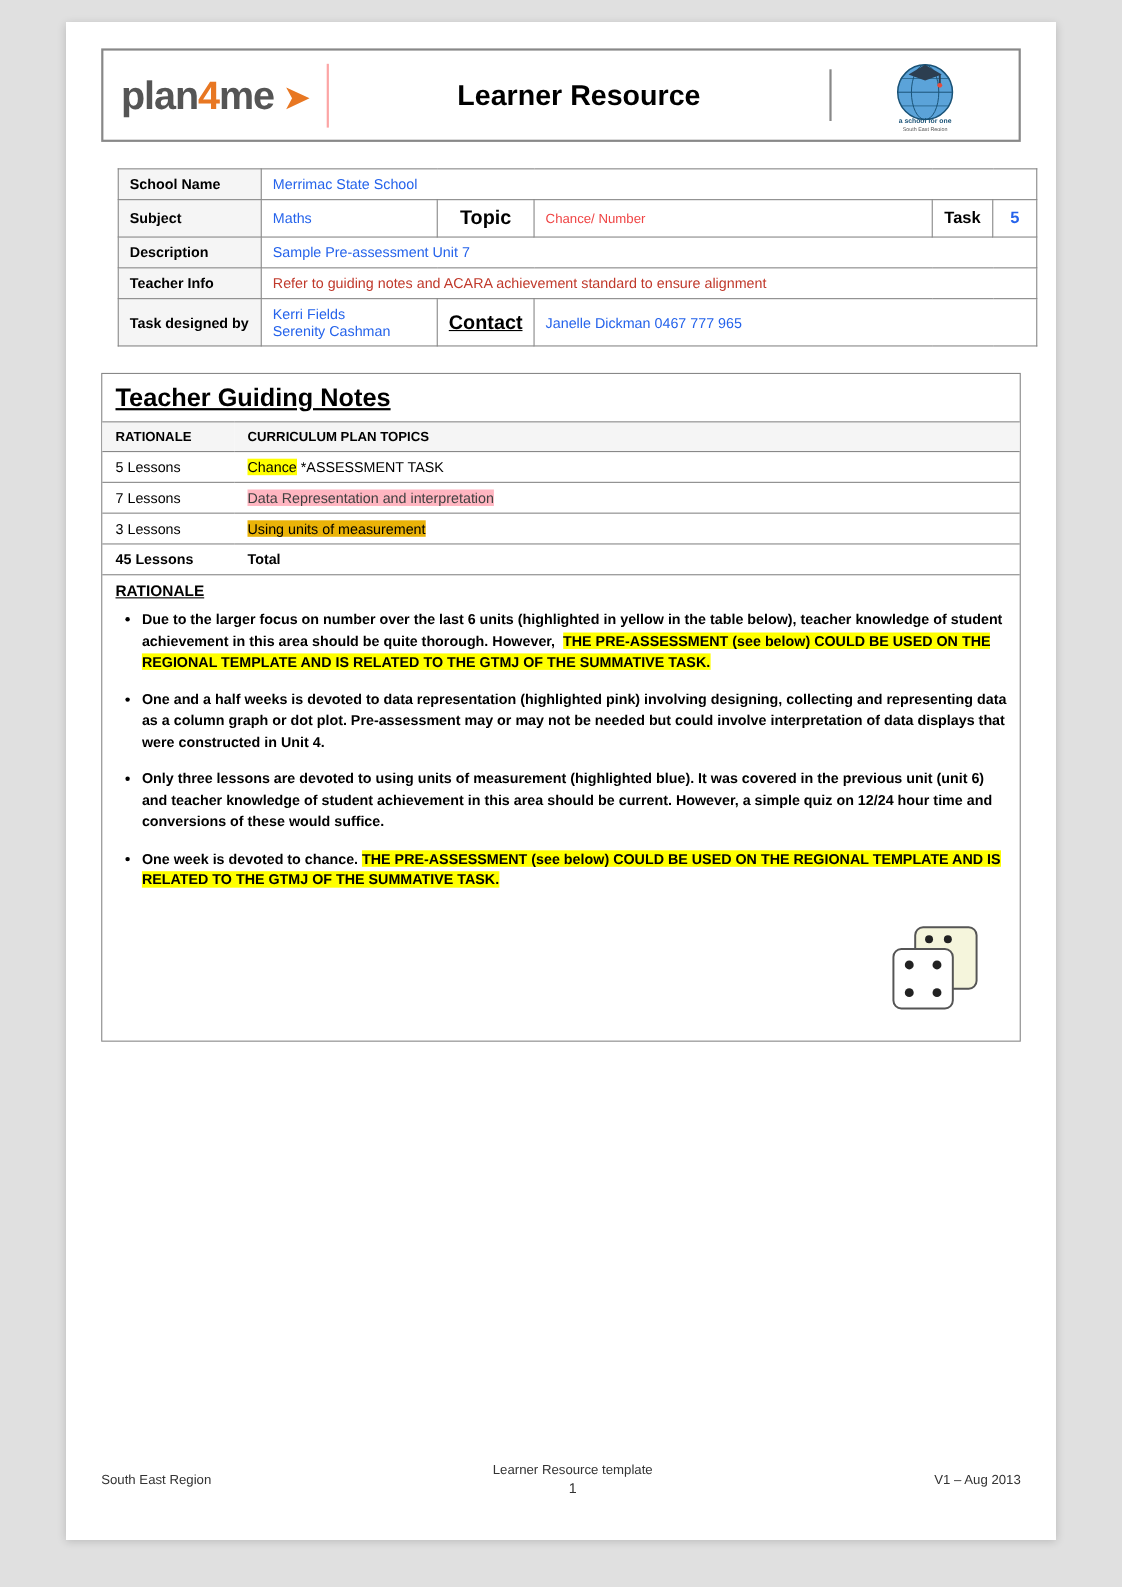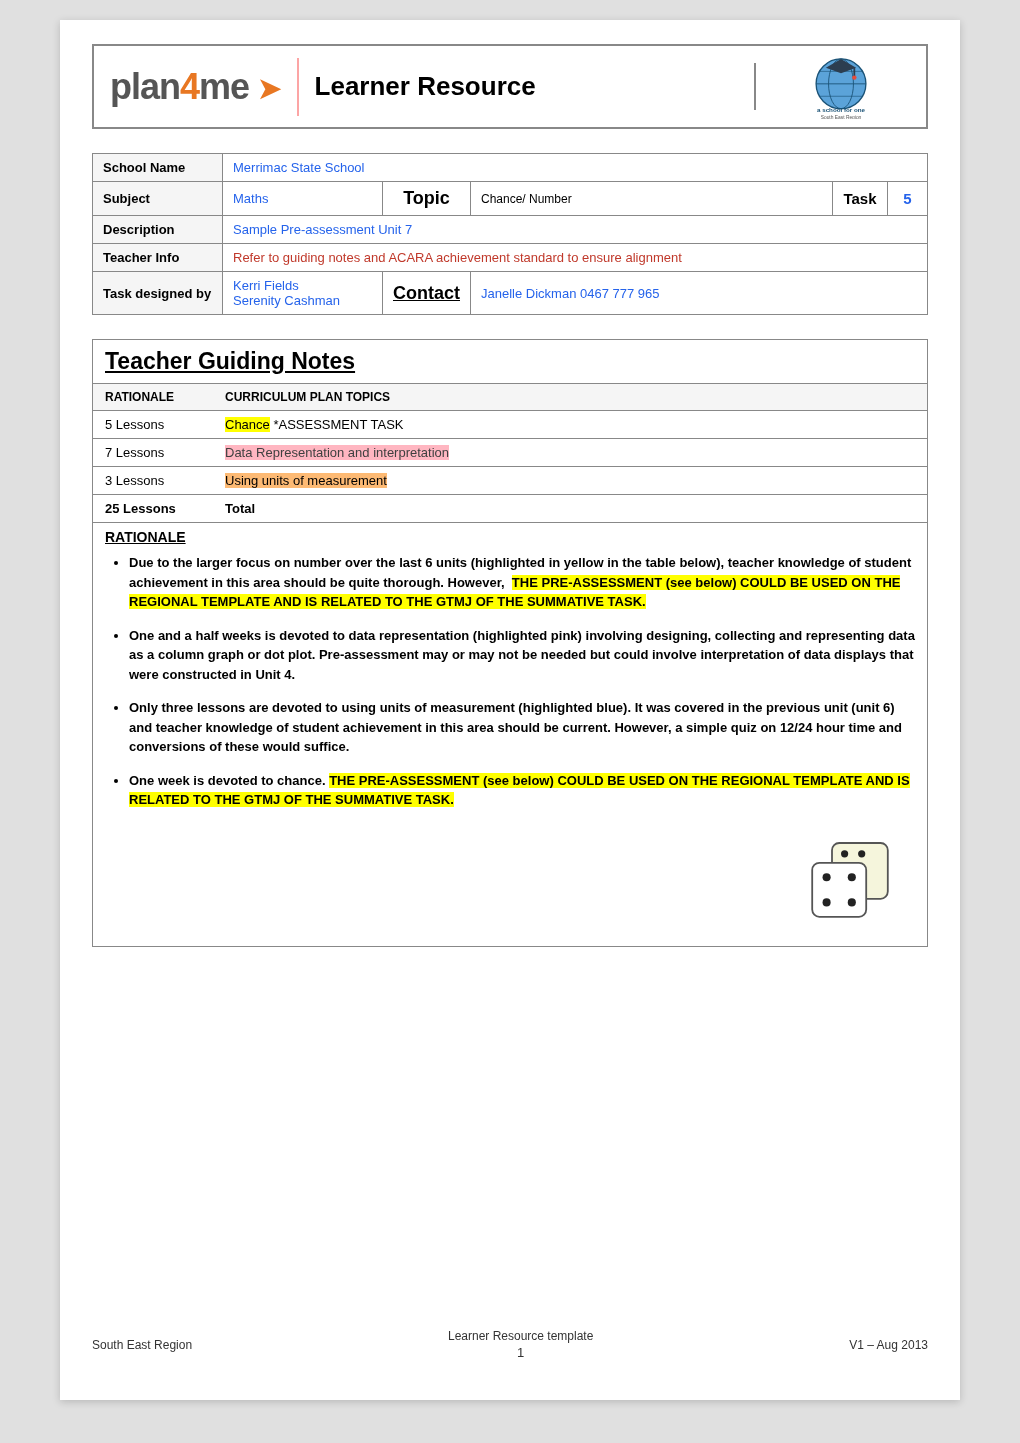--- a/index.html
+++ b/index.html
@@ -49,25 +49,25 @@
     .logo-text span.plan { color: #555; }
     .logo-text span.num { color: #e87722; }
     .logo-arrow {
       display: inline-block;
       color: #e87722;
       font-size: 28px;
       vertical-align: middle;
     }
     .header-title-cell {
       flex: 1;
-      text-align: left;
+      text-align: center;
       font-size: 26px;
       font-weight: bold;
       border-right: 2px solid #888;
-      padding: 8px 16px;
+      padding: 8px 0;
     }
     .school-logo-cell {
       min-width: 170px;
       display: flex;
       flex-direction: column;
       align-items: center;
       justify-content: center;
       padding: 8px 16px;
     }
     
@@ -75,20 +75,21 @@
       width: 80px;
       height: 65px;
     }
 
     
     .info-table {
       width: 100%;
       border-collapse: collapse;
       border: 1.5px solid #888;
       margin-bottom: 8px;
+      margin-left: 15px;
     }
     .info-table td {
       border: 1.5px solid #888;
       padding: 6px 10px;
       vertical-align: middle;
     }
     .info-table .label-cell {
       font-weight: bold;
       background: #f5f5f5;
       white-space: nowrap;
@@ -96,21 +97,21 @@
     }
     .info-table .value-blue {
       color: #2563eb;
     }
     .info-table .topic-label {
       font-size: 18px;
       font-weight: bold;
       text-align: center;
     }
     .info-table .chance-cell {
-      color: #000000;
+      color: #ef4444;
       font-size: 12px;
     }
     .info-table .year-label {
       font-size: 15px;
       font-weight: bold;
       text-align: center;
     }
     .info-table .year-val {
       color: #2563eb;
       font-size: 15px;
@@ -145,21 +146,21 @@
     .guiding-table .header-row td {
       font-weight: bold;
       font-size: 12px;
       background: #f5f5f5;
     }
     .guiding-table .total-row td {
       font-weight: bold;
     }
     .highlight-yellow { background-color: #ffff00; }
     .highlight-pink { background-color: #ffb6c1; color: #404040; }
-    .highlight-blue { background-color: #fdba74; color: #000; text-align: right; }
+    .highlight-blue { background-color: #eab308; color: #000; text-align: right; }
     .text-bold { font-weight: bold; }
     .assessment-tag { font-weight: normal; color: #000; }
 
     
     .rationale-title {
       font-weight: bold;
       text-decoration: underline;
       font-size: 14px;
       padding: 6px 12px 2px 12px;
       border-top: 1.5px solid #888;
@@ -296,21 +297,21 @@
             <span class="highlight-pink">Data Representation and interpretation</span>
           </td>
         </tr>
         <tr>
           <td class="dur-col">3 Lessons</td>
           <td>
             <span class="highlight-blue">Using units of measurement</span>
           </td>
         </tr>
         <tr class="total-row">
-          <td class="dur-col text-bold">25 Lessons</td>
+          <td class="dur-col text-bold">45 Lessons</td>
           <td class="text-bold">Total</td>
         </tr>
       </tbody>
     </table>
 
     <div class="rationale-title">RATIONALE</div>
     <div class="rationale-content">
       <ul>
         <li>
           Due to the larger focus on number over the last 6 units (highlighted in yellow in the table below), teacher knowledge of student achievement in this area should be quite thorough. However,&nbsp;

